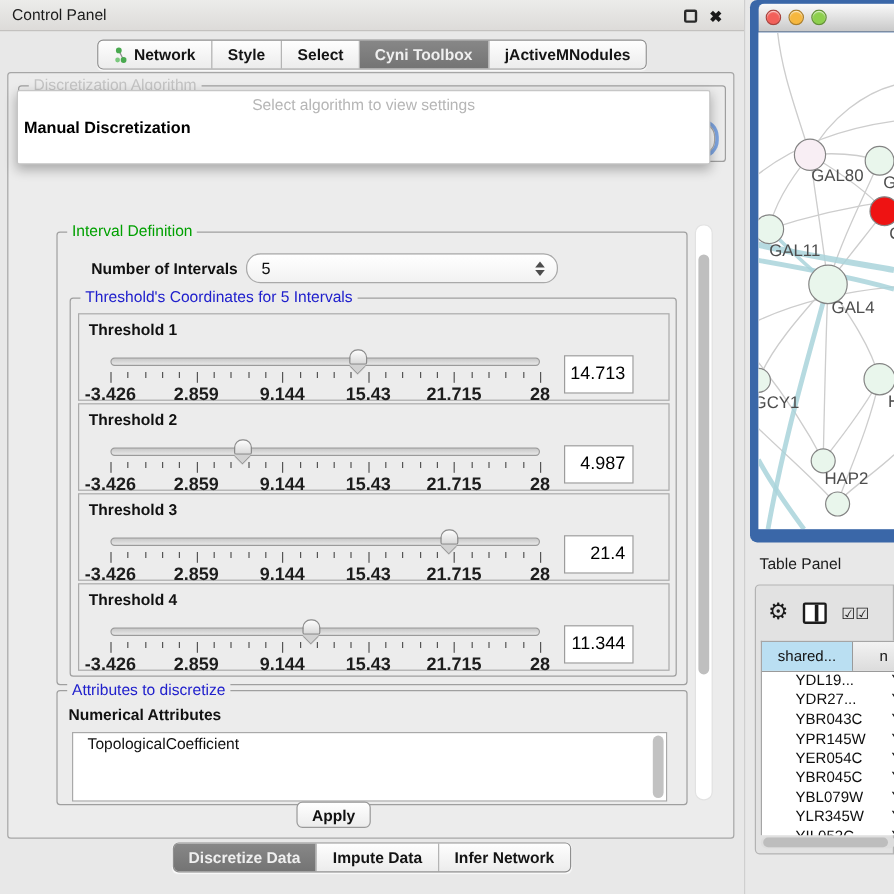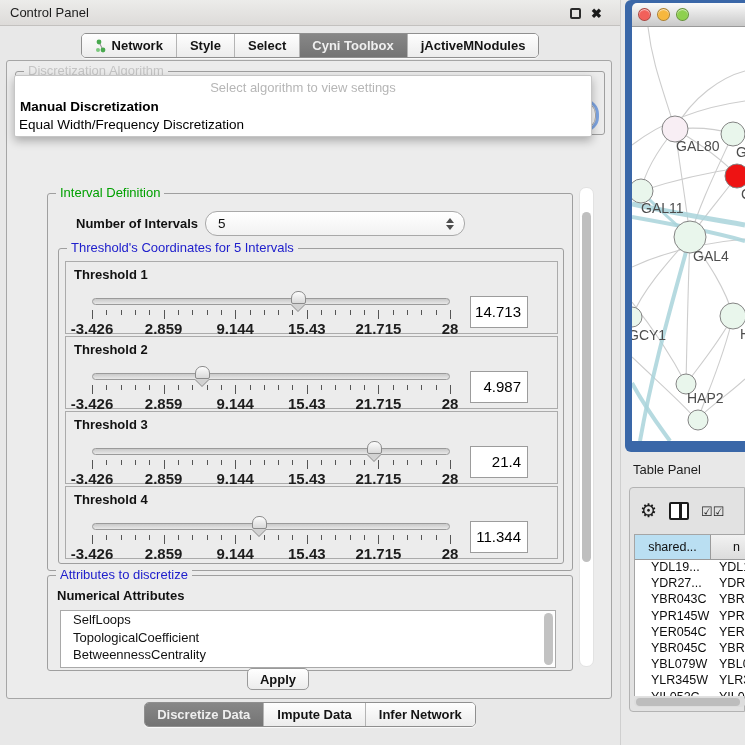--- a/index.html
+++ b/index.html
@@ -110,21 +110,21 @@
   .split-ic { width:20px; height:18px; border:2.5px solid #1b1b1b; border-radius:2px; position:relative; background:#fff; }
   .split-ic::after { content:""; position:absolute; left:50%; top:0; width:2.5px; height:100%; background:#1b1b1b; }
   .chk-ic { font-size:13px; color:#1b1b1b; }
   .tp-table { position:absolute; left:4px; top:46px; width:112px; height:162px; background:#ffffff;
     border-left:1px solid #a5a5a5; border-top:1px solid #a5a5a5; overflow:hidden; }
   .tp-head { display:flex; height:25px; border-bottom:1px solid #9a9a9a; font-size:12.5px; color:#111; }
   .hc { display:flex; align-items:center; justify-content:center; border-right:1px solid #9a9a9a; }
   .hc.c1 { width:76px; background:var(--header-col-selected); }
   .hc.c2 { flex:1; background:linear-gradient(#f2f2f2,#dcdcdc); justify-content:flex-start; padding-left:22px; }
   .trow { display:flex; height:16.2px; font-size:12.5px; color:#0d0d0d; }
-  .trow .c1 { width:76px; padding-left:16px; white-space:nowrap; overflow:hidden; }
+  .trow .c1 { width:76px; padding-left:4px; white-space:nowrap; overflow:hidden;margin-left:24px; }
   .trow .c2 { flex:1; padding-left:8px; white-space:nowrap; overflow:hidden; }
   .tp-hscroll { position:absolute; left:4px; top:209px; width:112px; height:10px; background:#dddddd; border-radius:5px; }
   .tp-hscroll .thumb { position:absolute; left:2px; top:1px; width:104px; height:8px; background:#bdbdbd; border-radius:4px; }
 </style>
 </head>
 <body>
 
 <div id="left-window">
 
   <div class="titlebar">
@@ -168,21 +168,20 @@
     <div class="group" style="left:8px; top:10px; width:590px; height:64px;">
       <span class="gtitle t-gray">Discretization Algorithm</span>
       <div class="combo focus-ring" style="left:10px; top:30px; width:570px; height:27px;">
         <span class="stepper"></span>
       </div>
     </div>
 
     <div class="popup">
       <div class="hint">Select algorithm to view settings</div>
       <div class="opt1">Manual Discretization</div>
-      <div class="opt2">Equal Width/Frequency Discretization</div>
     </div>
 
 
     <div class="vscroll">
       <div class="thumb"></div>
     </div>
 
     <div class="group" style="left:40px; top:132px; width:526px; height:378px;">
       <span class="gtitle t-green">Interval Definition</span>
 
@@ -376,23 +375,21 @@
   </div>
 </div>
       </div>
     </div>
 
     <div class="group" style="left:40px; top:514px; width:526px; height:96px;">
       <span class="gtitle t-blue">Attributes to discretize</span>
       <div style="position:absolute; left:9px; top:12px; font-size:13px; font-weight:bold; color:#111;">Numerical Attributes</div>
       <div class="attr-list" id="attr-list">
 
-      <div class="attr-item">SelfLoops</div>
           <div class="attr-item">TopologicalCoefficient</div>
-          <div class="attr-item">BetweennessCentrality</div>
           <div class="attr-scroll"></div>
         </div>
     </div>
 
     <button class="apply-btn">Apply</button>
   </div>
 
   <div class="segbar" id="bottom-tabs">
       <div class="seggroup">
         <div class="seg sel">

